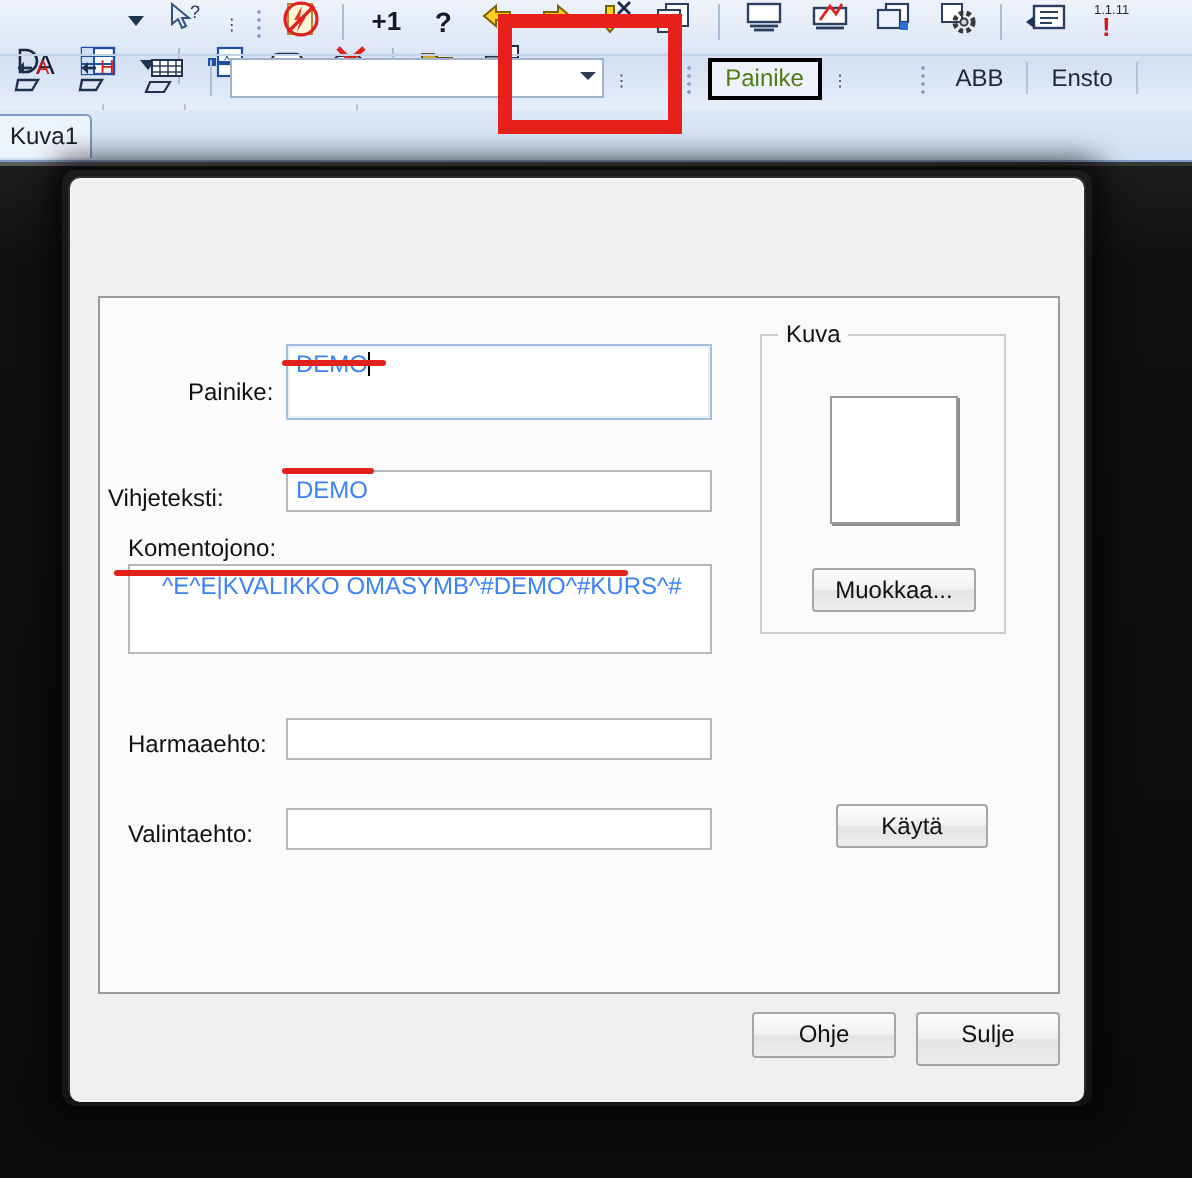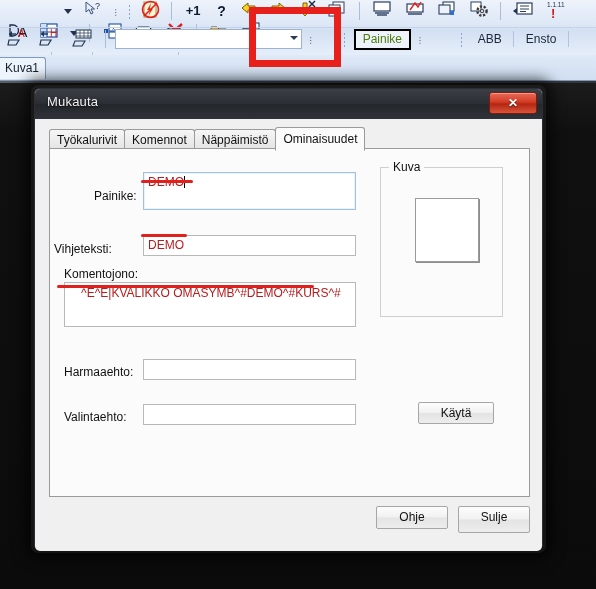--- a/index.html
+++ b/index.html
@@ -169,21 +169,21 @@
 
   
   .lbl{
     position:absolute;font-size:12px;color:#111;
   }
   .field{
     position:absolute;background:#ffffff;
     border:1px solid #b8b8b8;
     box-sizing:border-box;
     font-family:"Liberation Sans", sans-serif;
-    font-size:12px;color:#b91c1c;
+    font-size:12px;color:#3b82f6;
     padding:2px 4px;
     outline:none;
   }
   .field.focused{
     border:1px solid #a2c0e0;
     box-shadow:inset 0 0 0 1px #eaf3fb;
   }
   .field.area{
     resize:none;line-height:15px;
   }
@@ -455,32 +455,23 @@
     <div class="doc-tab">Kuva1</div>
   </div>
 
   <div class="workspace">
     <div class="ws-top-hl"></div>
   </div>
 
   <div class="dlg-shadow"></div>
   <div class="dialog">
 
-    <div class="dlg-titlebar">
-      <div class="dlg-title">Mukauta</div>
-      <div class="btn-close">
-        <span class="x">✕</span>
-      </div>
-    </div>
 
     <div class="dlg-body">
 
-      <div class="tabs">
-        <span class="tab">Työkalurivit</span><span class="tab">Komennot</span><span class="tab">Näppäimistö</span><span class="tab active">Ominaisuudet</span>
-      </div>
 
       <div class="tabpanel">
 
         <div class="lbl" style="left:44px;top:40px;">Painike:</div>
         <div class="field focused" style="left:93px;top:23px;width:213px;height:38px;">
           <span>DEMO</span><span class="caret"></span>
         </div>
 
         <div class="lbl" style="left:4px;top:93px;">Vihjeteksti:</div>
         <div class="field" style="left:93px;top:86px;width:213px;height:21px;">
@@ -498,20 +489,21 @@
         </div>
 
         <div class="lbl" style="left:14px;top:261px;">Valintaehto:</div>
         <div class="field" style="left:93px;top:255px;width:213px;height:21px;">
           <span></span>
         </div>
 
         <div class="groupbox" style="left:330px;top:18px;width:123px;height:150px;">
           <span class="gb-title">Kuva</span>
           <div class="img-preview" style="left:34px;top:30px;width:64px;height:64px;"></div>
+          <div class="btn" style="left:25px;top:116px;width:82px;height:22px;line-height:20px;">Muokkaa...</div>
         </div>
 
         <div class="btn" style="left:368px;top:253px;width:76px;height:22px;line-height:20px;">Käytä</div>
 
       </div>
 
       <div class="btn" style="left:341px;top:387px;width:72px;height:23px;line-height:21px;">Ohje</div>
       <div class="btn" style="left:423px;top:387px;width:72px;height:27px;line-height:21px;">Sulje</div>
 
     </div>

